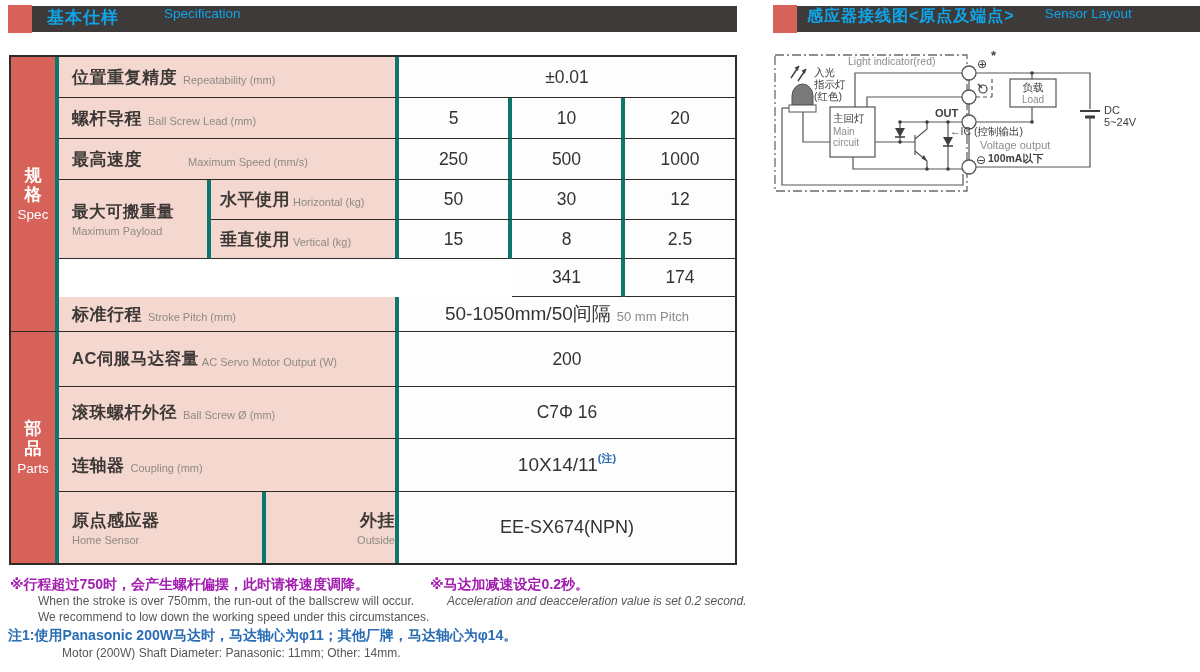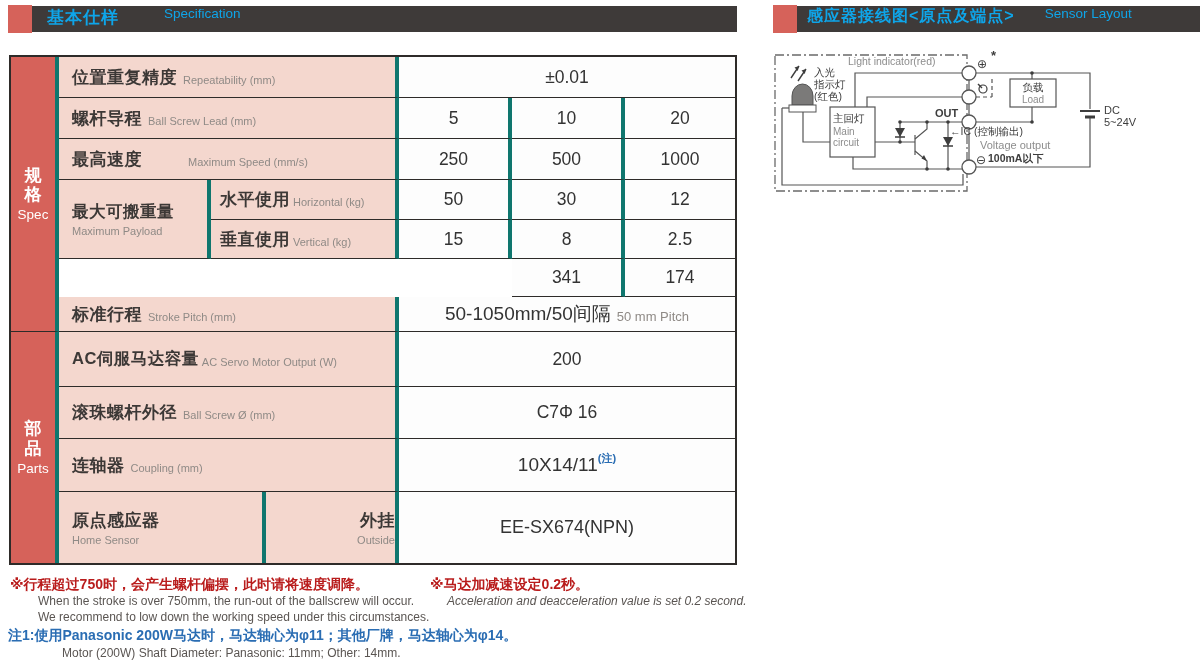--- a/index.html
+++ b/index.html
@@ -35,21 +35,21 @@
   .lbl2 .zh { font-size:17px; font-weight:600; color:#3c3836; letter-spacing:0.5px; }
   .lbl2 .en { font-size:11px; color:#8f8a86; margin-top:2px; }
   .pad38 { padding-left:38px;align-items:flex-end; }
   .val { background:#fdfdfd; display:flex; align-items:center; justify-content:center;
     font-size:17.5px; color:#333; }
   .val .big { font-size:19px; }
   .val .sub { font-size:13px; color:#8f8a86; margin-left:6px; padding-top:4px; }
   .val .sup { font-size:11px; color:#2a6db3; position:relative; top:-7px; font-weight:600; }
 
   
-  .note-red  { position:absolute; color:#b91c1c; font-size:14px; font-weight:700; white-space:nowrap; }
+  .note-red  { position:absolute; color:#a21caf; font-size:14px; font-weight:700; white-space:nowrap; }
   .note-gray { position:absolute; color:#5a5552; font-size:12px; white-space:nowrap; }
   .note-blue { position:absolute; color:#2a6db3; font-size:14px; font-weight:700; white-space:nowrap; }
 
   
   svg text { font-family:"Liberation Sans","DejaVu Sans",sans-serif; }
 </style>
 </head>
 <body>
 
 <div class="hbar" style="left:8px; top:6px; width:729px; height:26px;">

